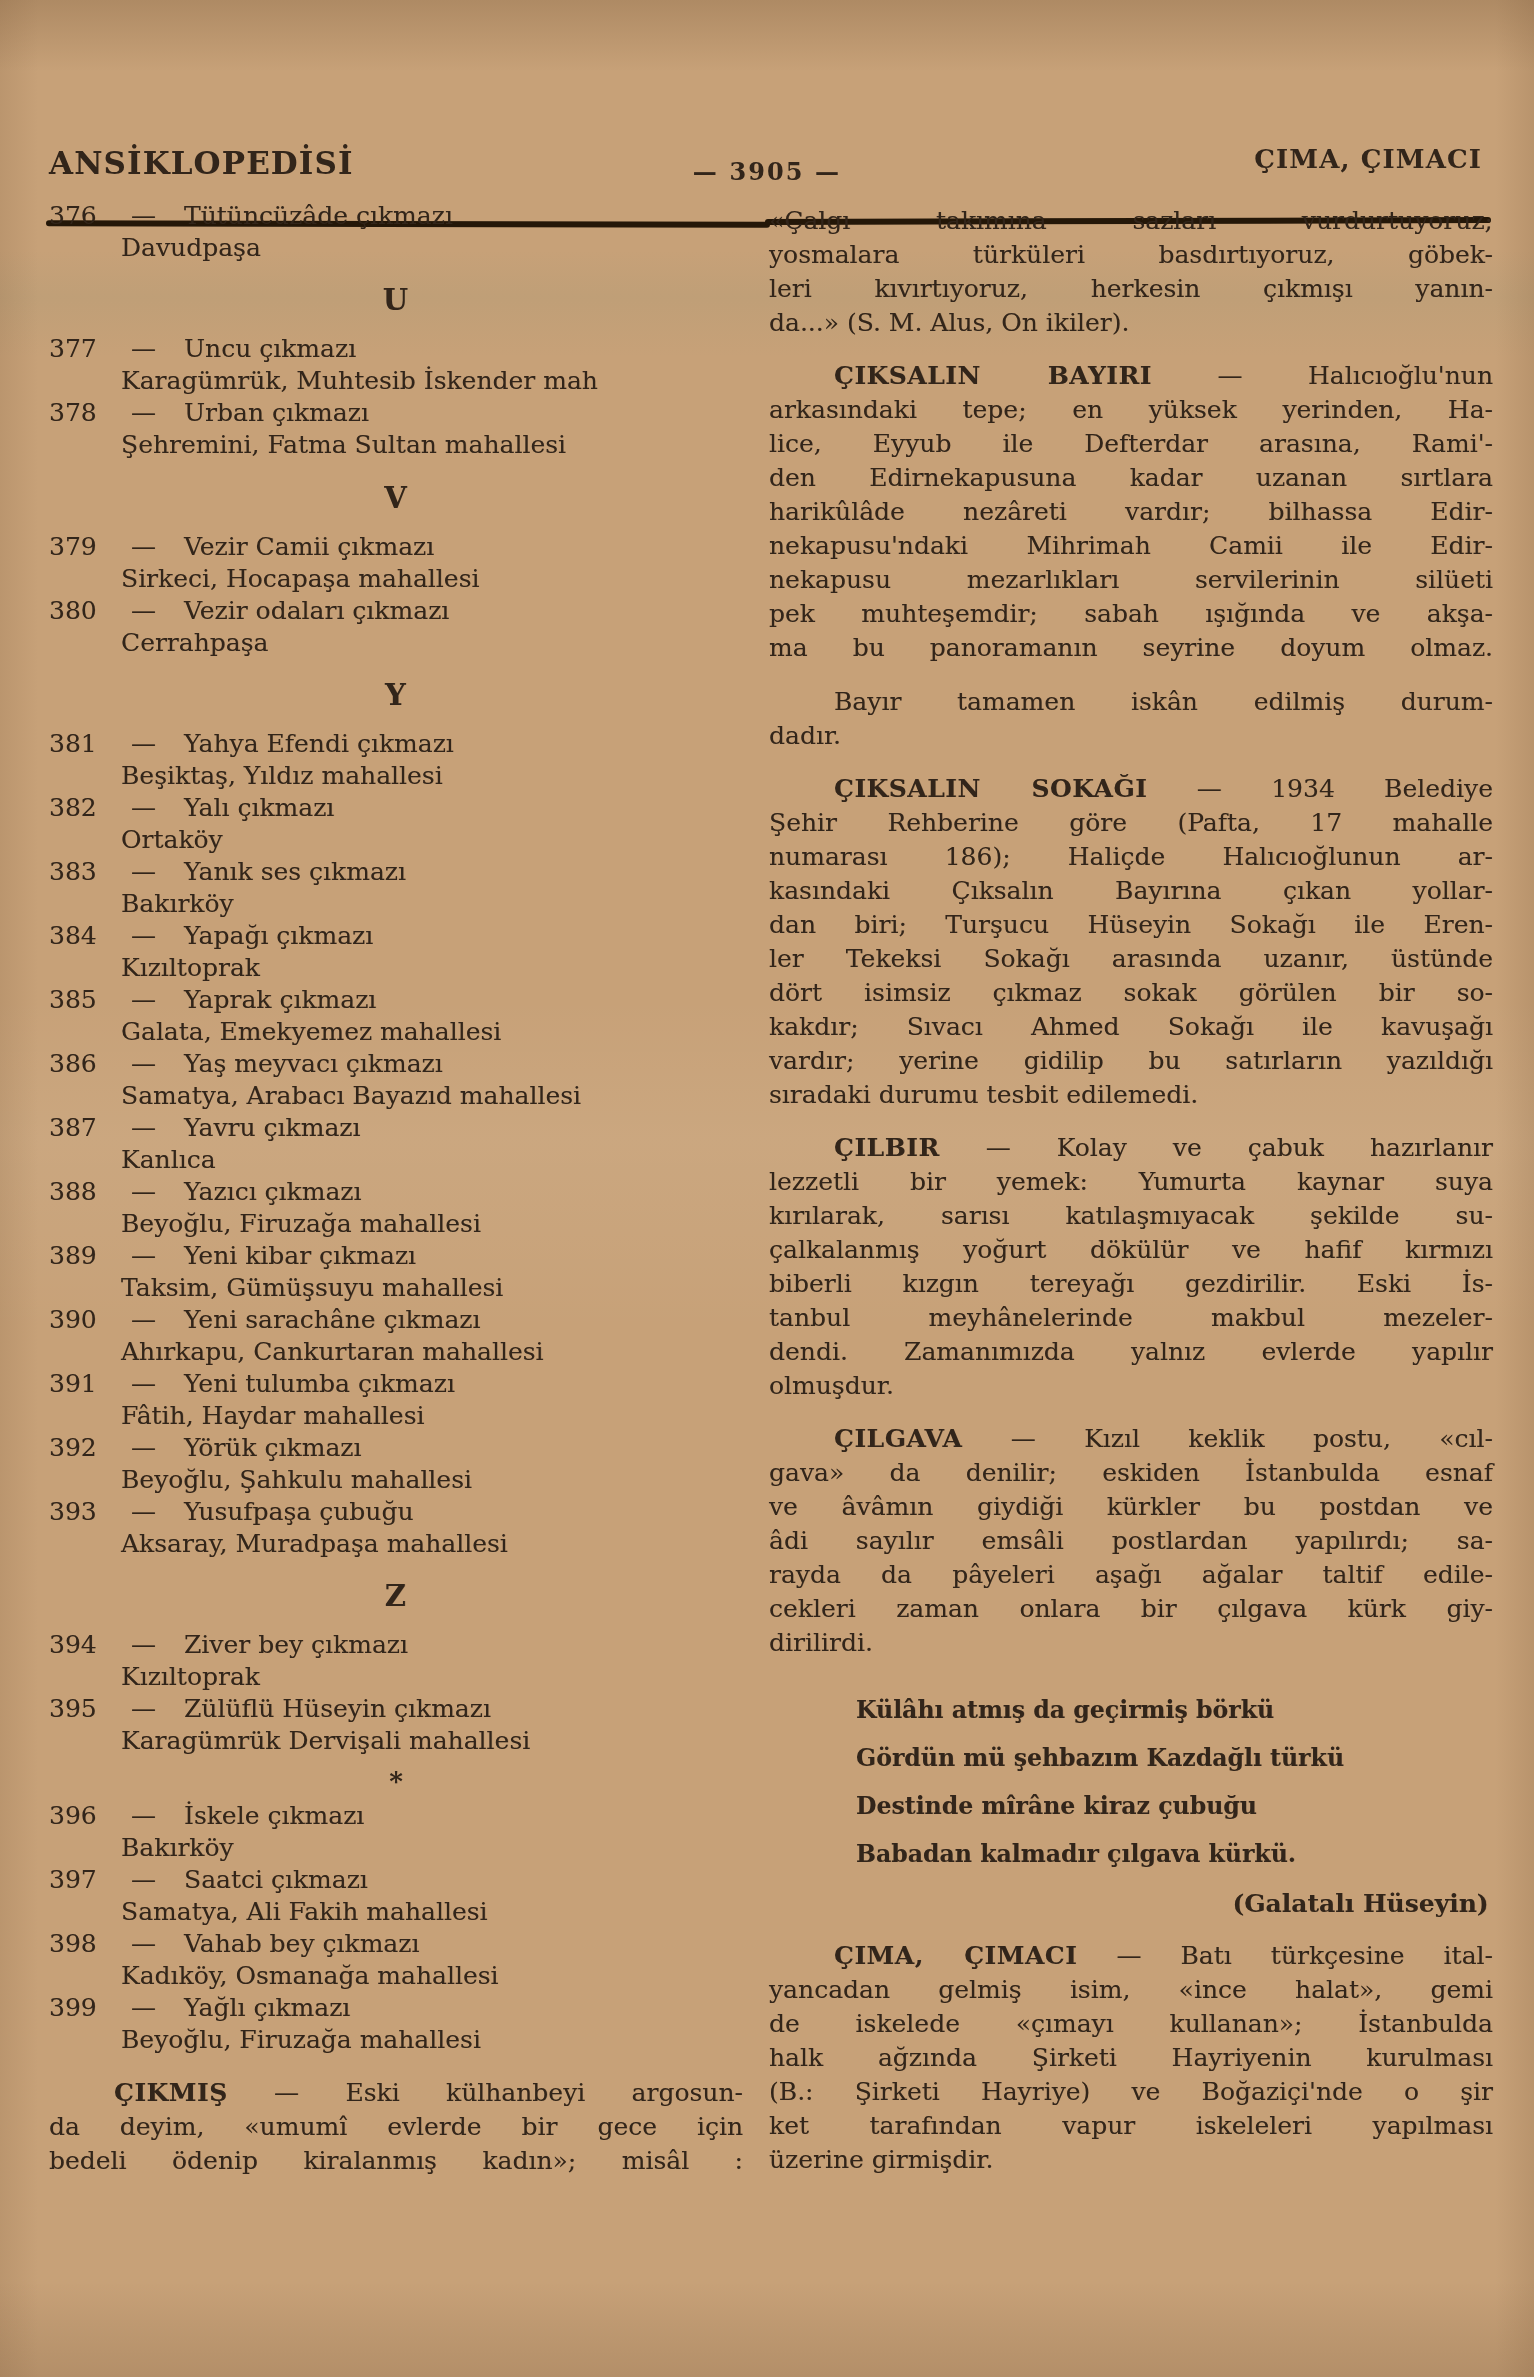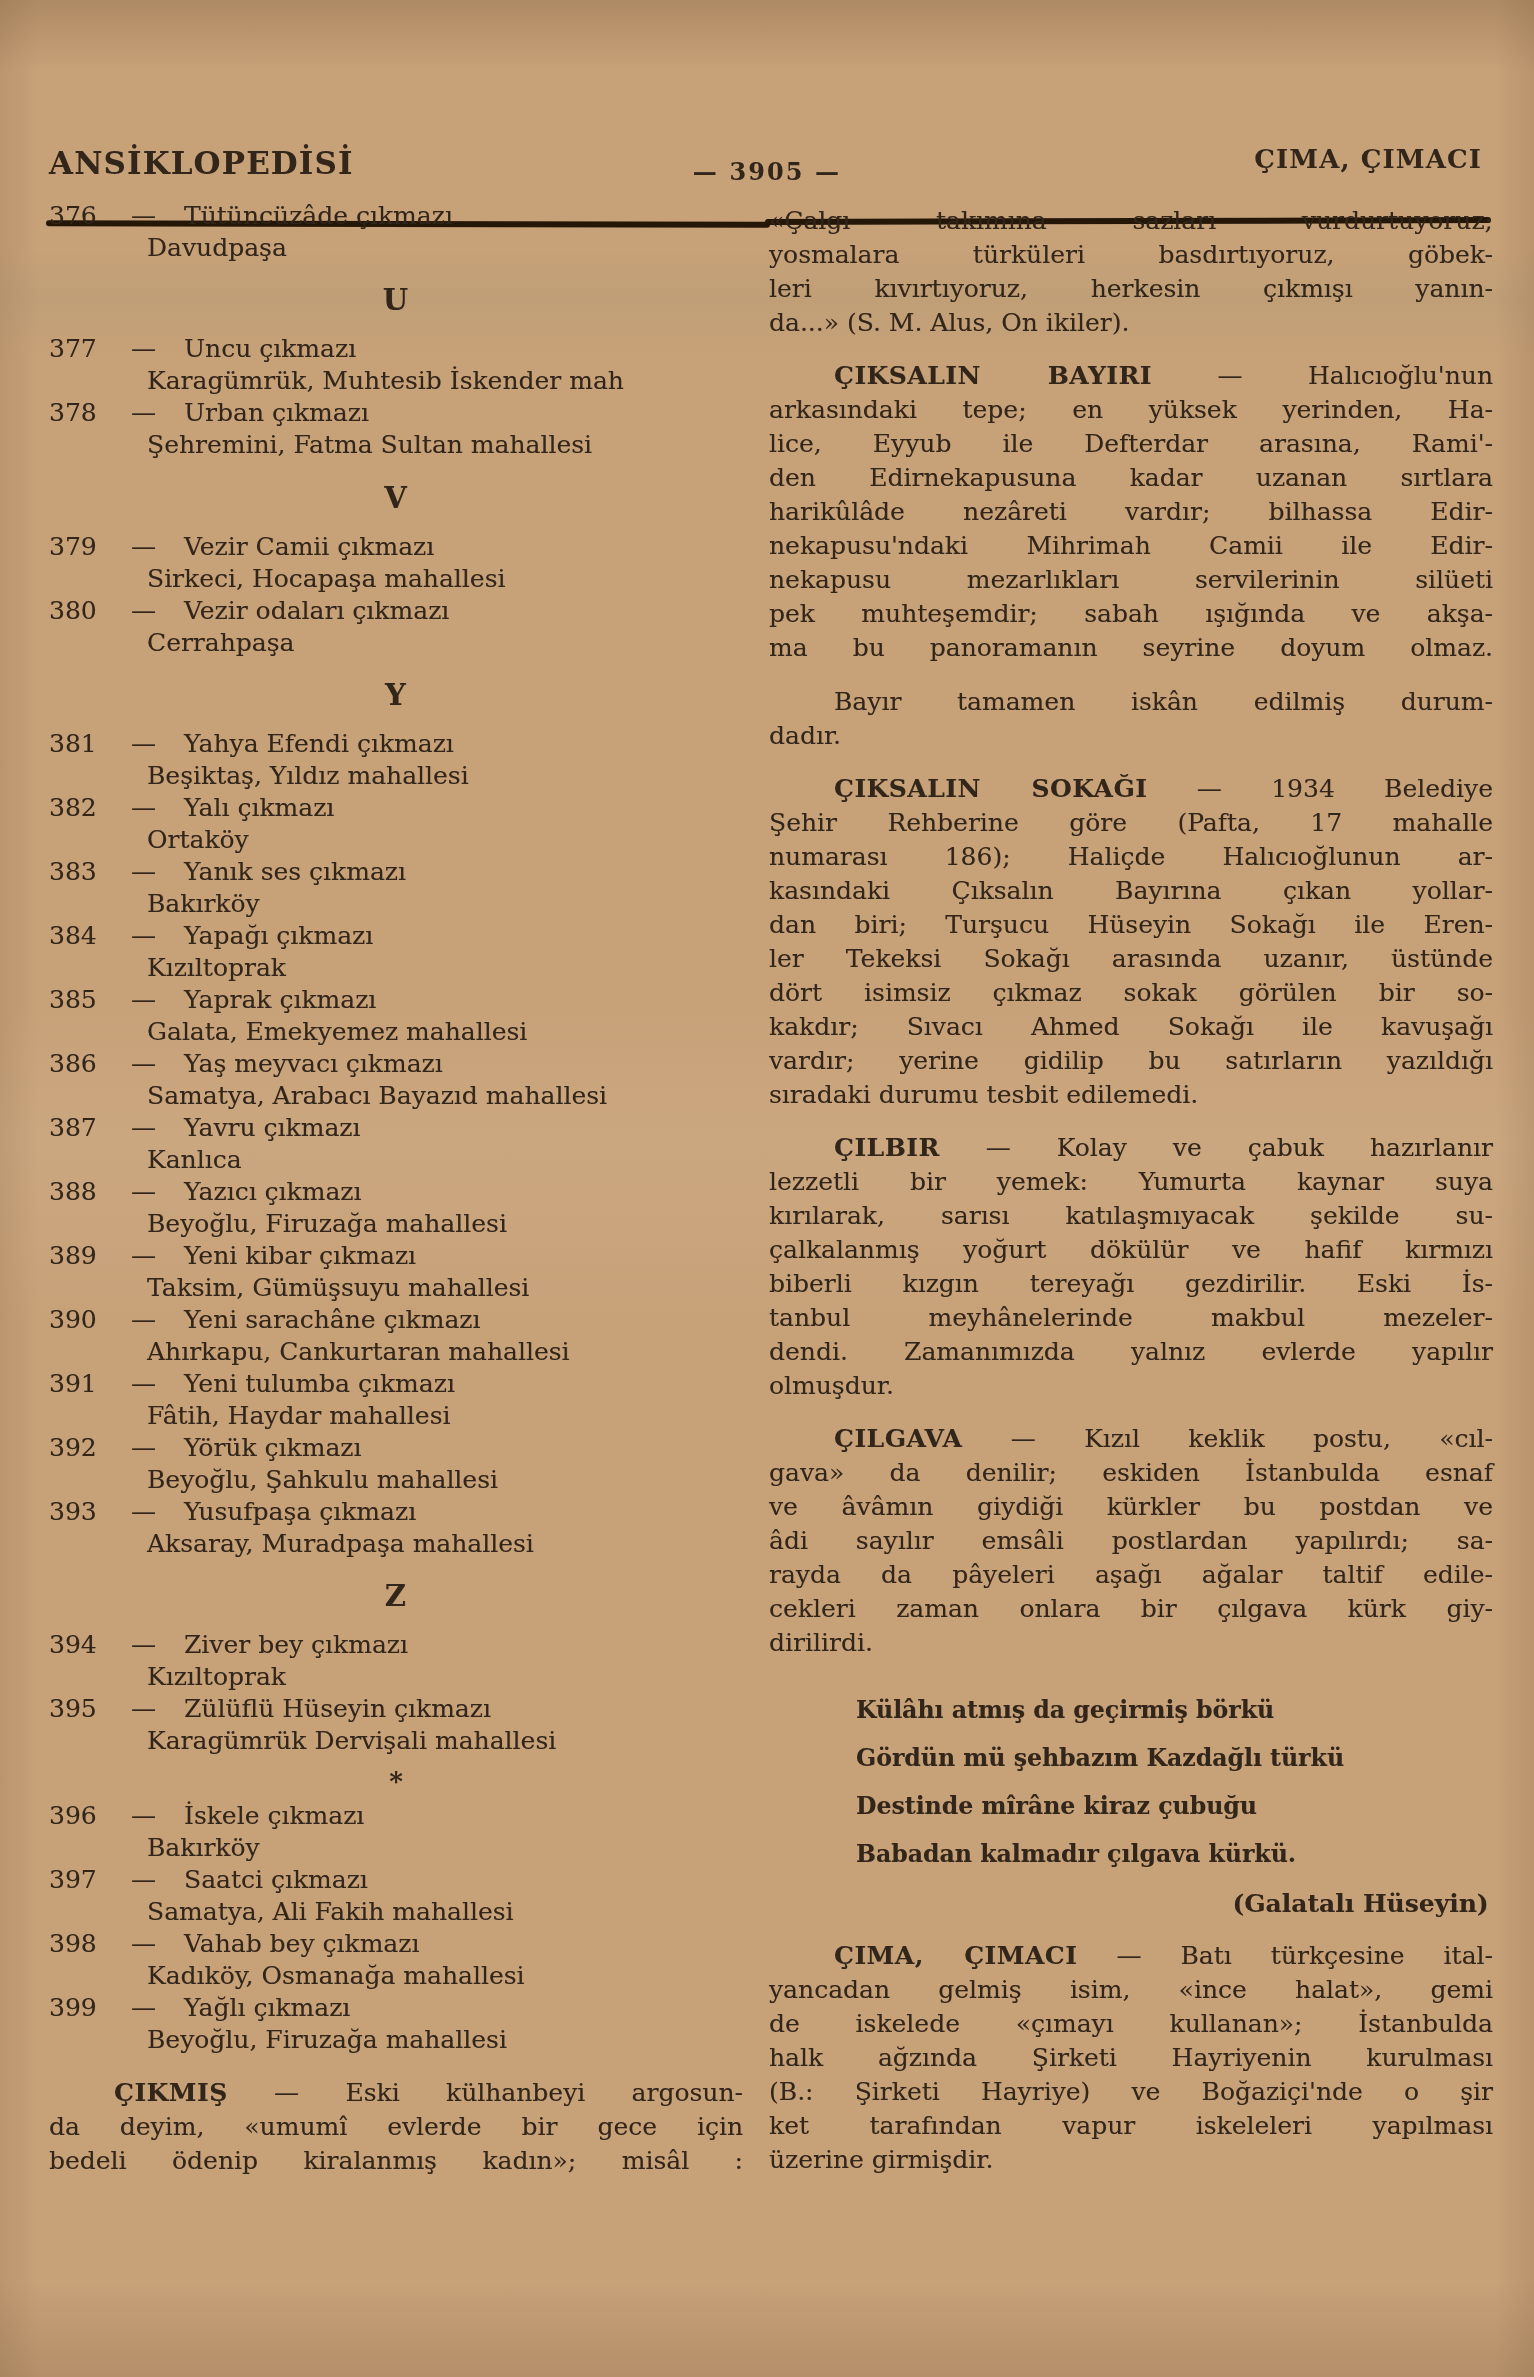--- a/index.html
+++ b/index.html
@@ -28,21 +28,21 @@
 
   .col{position:absolute;text-shadow:0.3px 0.4px 0 rgba(44,28,14,0.28);}
   .col-left{left:49px;top:200px;width:694px;}
   .col-right{left:769px;top:192px;width:724px;}
 
   
   .entry-line{display:flex;font-size:25px;line-height:32px;}
   .entry-number{width:82px;}
   .entry-dash{width:53px;}
   .entry-name{flex:1;}
-  .entry-location{margin-left:98px;font-size:25px;line-height:32px;}
+  .entry-location{margin-left:72px;font-size:25px;line-height:32px;}
   .section-letter{font-size:29px;font-weight:bold;text-align:center;margin:19.3px 0 16px;letter-spacing:1.1px;}
   .separator-star{font-size:26px;font-weight:bold;text-align:center;margin:10.7px 0 5.4px;line-height:27px;}
 
   
   .para{font-size:25px;line-height:34px;margin-top:19.3px;}
   .para:first-child{margin-top:12px;}
   .pline{min-height:34px;}
   .just{text-align:justify;text-align-last:justify;}
   .indent .pline:first-child{text-indent:65px;}
   .lead{font-weight:bold;letter-spacing:0.5px;}
@@ -202,21 +202,21 @@
           <span class="entry-number">392</span>
           <span class="entry-dash">—</span>
           <span class="entry-name">Yörük çıkmazı</span>
         </div>
         <div class="entry-location">Beyoğlu, Şahkulu mahallesi</div>
       </div>
       <div class="index-entry">
         <div class="entry-line">
           <span class="entry-number">393</span>
           <span class="entry-dash">—</span>
-          <span class="entry-name">Yusufpaşa çıkmazı</span>
+          <span class="entry-name">Yusufpaşa çubuğu</span>
         </div>
         <div class="entry-location">Aksaray, Muradpaşa mahallesi</div>
       </div>
       <div class="section-letter">Z</div>
       <div class="index-entry">
         <div class="entry-line">
           <span class="entry-number">394</span>
           <span class="entry-dash">—</span>
           <span class="entry-name">Ziver bey çıkmazı</span>
         </div>

